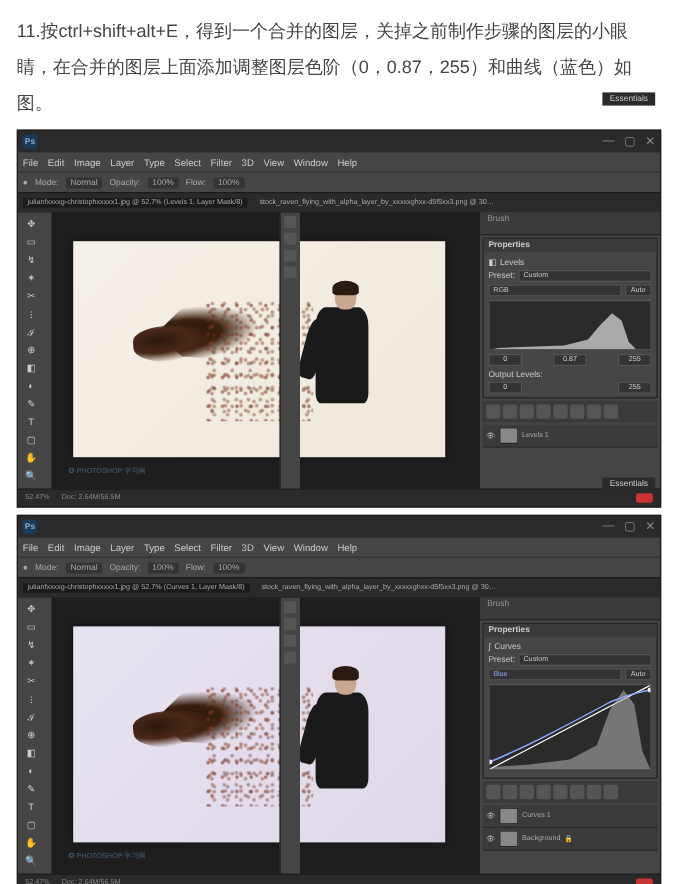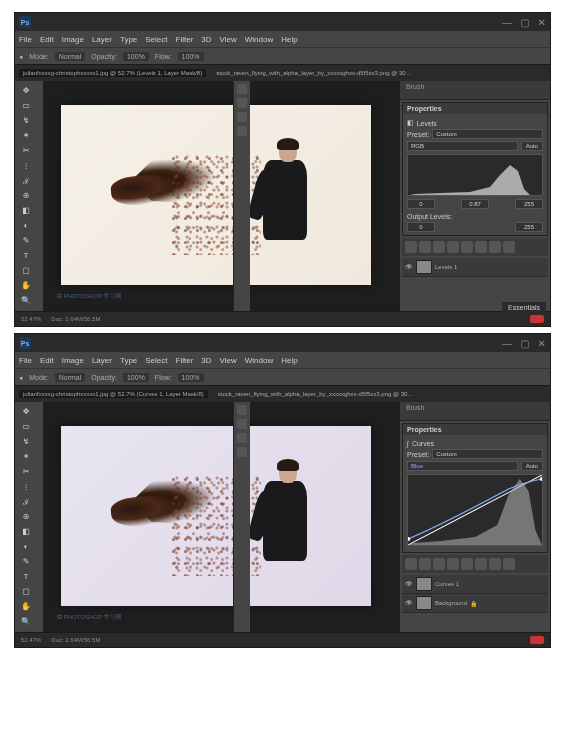--- a/index.html
+++ b/index.html
@@ -55,20 +55,21 @@
 .layer-thumb{width:14px;height:12px;background:#888;border:1px solid #222}
 .ps-status{height:14px;background:#2a2a2a;display:flex;align-items:center;padding:0 6px;font-size:6px;color:#888;gap:10px;border-top:1px solid #1a1a1a}
 .red-dot{margin-left:auto;width:14px;height:8px;background:#c33;border-radius:2px}
 .pv{position:absolute;right:150px;top:0;width:14px;height:100%;background:#454545;border-left:1px solid #222;display:flex;flex-direction:column;gap:2px;padding:2px 1px}
 .pv-icon{width:10px;height:10px;background:#555;margin:1px auto;border-radius:1px}
 </style>
 </head>
 <body>
 
 <div class="page">
+  <div class="instruction">11.按ctrl+shift+alt+E，得到一个合并的图层，关掉之前制作步骤的图层的小眼睛，在合并的图层上面添加调整图层色阶（0，0.87，255）和曲线（蓝色）如图。</div>
 
   <div class="ps-window">
     <div class="ps-titlebar">
       <div class="ps-logo">Ps</div>
       <div class="win-ctrl">
         <span>—</span>
         <span>▢</span>
         <span>✕</span>
       </div>
     </div>

